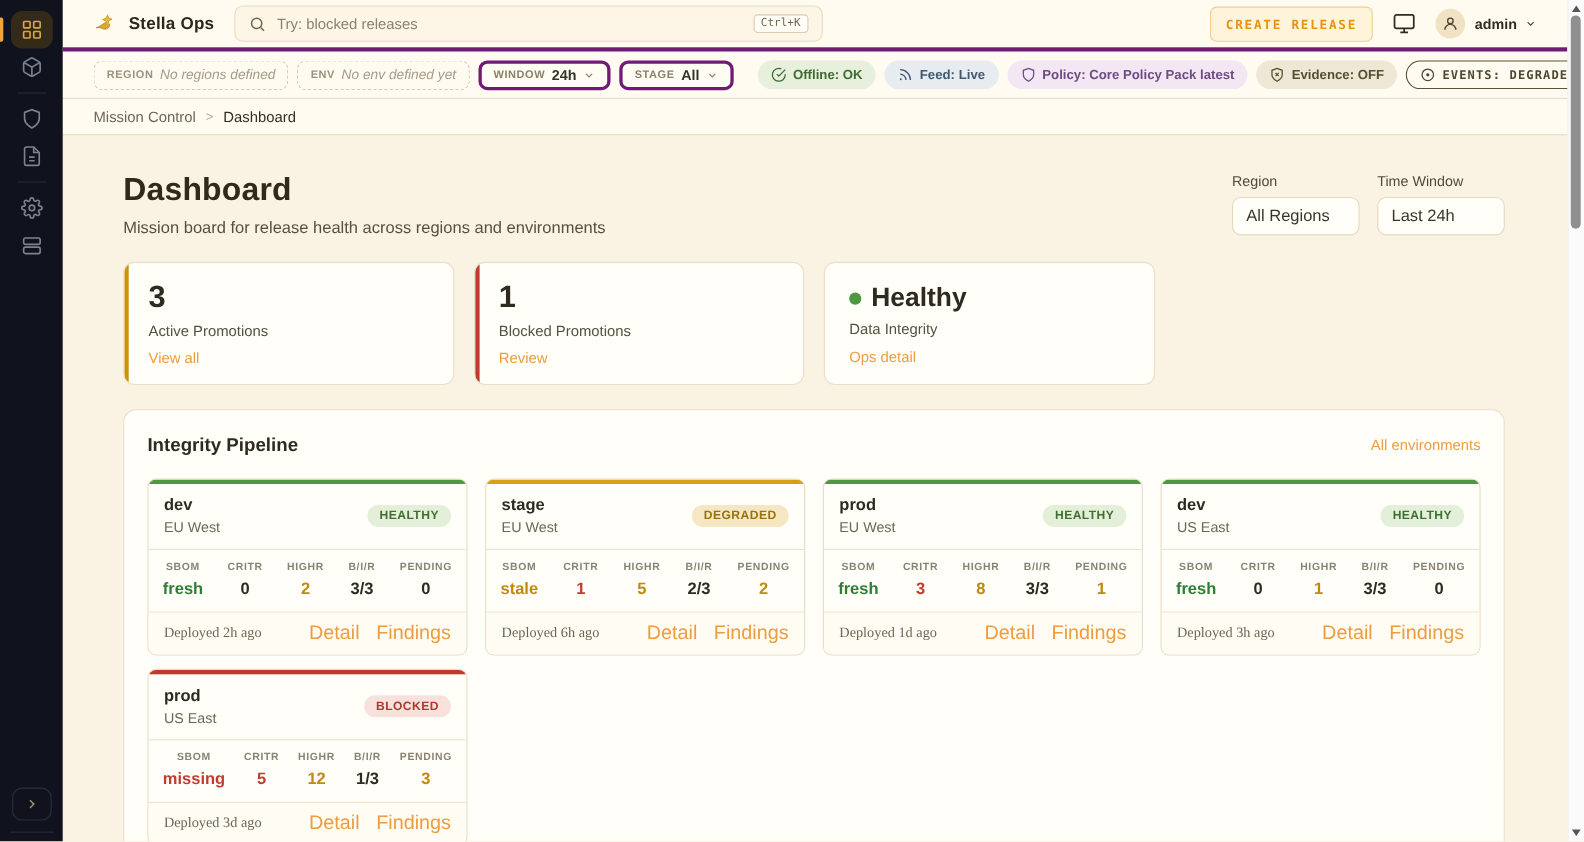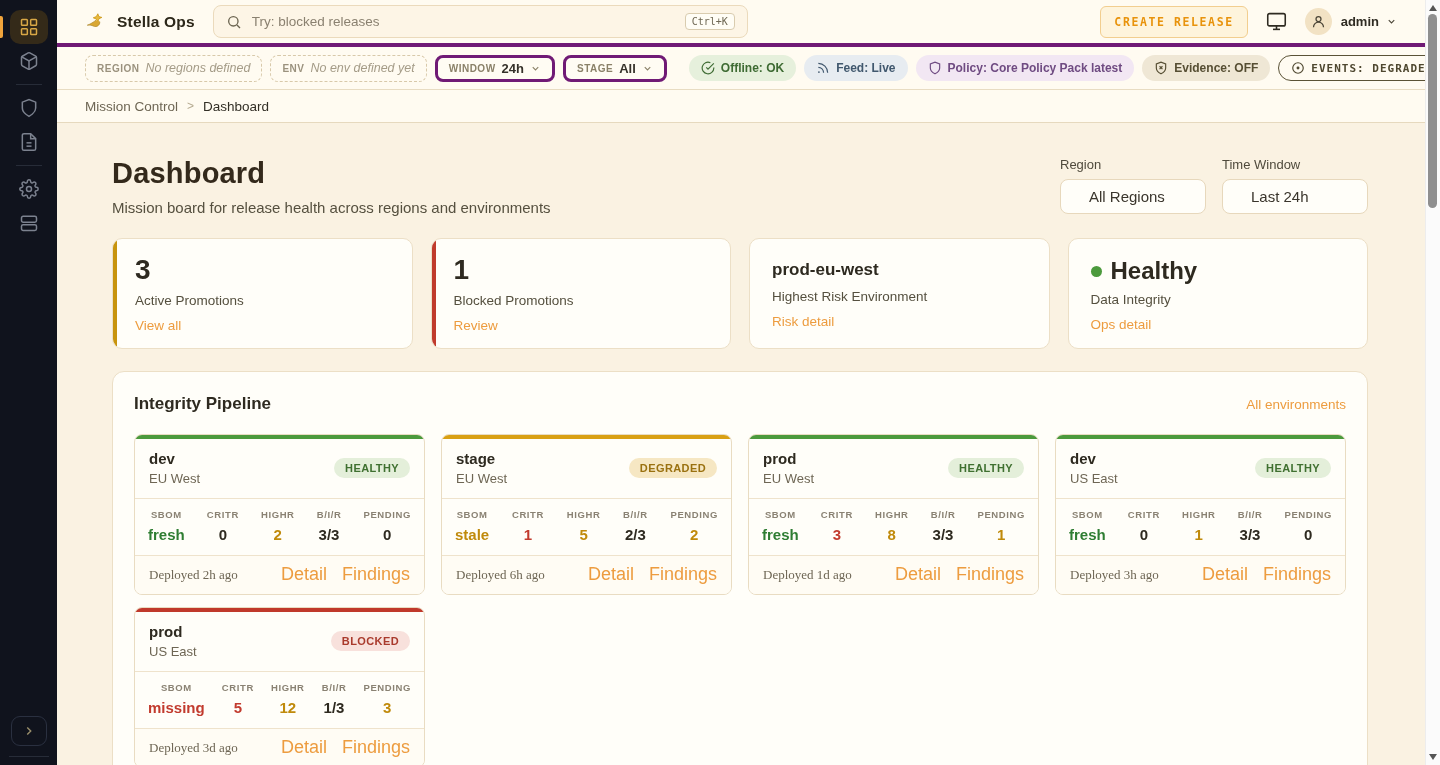--- a/index.html
+++ b/index.html
@@ -68,21 +68,21 @@
   .bc-sep { color:#B5AA90; font-size:12px; }
   .bc-current { color:#332F26; font-weight:500; }
 
   
   .content { flex:1; padding:34px 57px 0 55px; overflow:hidden; }
   .title-row { display:flex; justify-content:space-between; align-items:flex-start; }
   .page-title { font-size:29px; font-weight:800; color:#33291B; letter-spacing:0.2px; }
   .page-subtitle { font-size:15px; color:#55503F; margin-top:9px; }
   .filters-row { display:flex; gap:16px; }
   .filter-group .filter-label { font-size:13px; color:#4F4A3C; margin-bottom:7px; }
-  .filter-box { width:146px; height:35px; background:#FFFEF9; border:1px solid #E7D8BC; border-radius:8px; display:flex; align-items:center; padding:0 28px; font-size:15px; color:#3A352C; cursor:pointer; }
+  .filter-box { width:116px; height:35px; background:#FFFEF9; border:1px solid #E7D8BC; border-radius:8px; display:flex; align-items:center; padding:0 12px; font-size:15px; color:#3A352C; cursor:pointer; }
 
   
   .summary-row { margin-top:22px; display:grid; grid-template-columns:repeat(4,1fr); gap:18px; }
   .scard { position:relative; background:#FFFEF9; border:1px solid #ECDFC6; border-radius:10px; padding:16px 22px 14px; min-height:111px; overflow:hidden; }
   .saccent { position:absolute; left:0; top:0; bottom:0; width:4px; }
   .sa-amber { background:#C8940D; }
   .sa-red { background:#C03B2C; }
   .sval-lg { font-size:28px; font-weight:800; color:#2E2A20; line-height:1.1; }
   .sval-md { font-size:17px; font-weight:700; color:#2E2A20; margin-top:5px; }
   .sval-health { display:flex; align-items:center; gap:9px; margin-top:2px; }
@@ -329,25 +329,20 @@
           <div class="sval-lg">3</div>
           <div class="slabel">Active Promotions</div>
           <a class="slink">View all</a>
         </div>
         <div class="scard">
           <span class="saccent sa-red"></span>
           <div class="sval-lg">1</div>
           <div class="slabel">Blocked Promotions</div>
           <a class="slink">Review</a>
         </div>
-        <div class="scard c3">
-          <div class="sval-md">prod-eu-west</div>
-          <div class="slabel">Highest Risk Environment</div>
-          <a class="slink">Risk detail</a>
-        </div>
         <div class="scard">
           <div class="sval-health">
             <span class="hdot"></span>
             <span class="htext">Healthy</span>
           </div>
           <div class="slabel">Data Integrity</div>
           <a class="slink">Ops detail</a>
         </div>
       </div>
 

